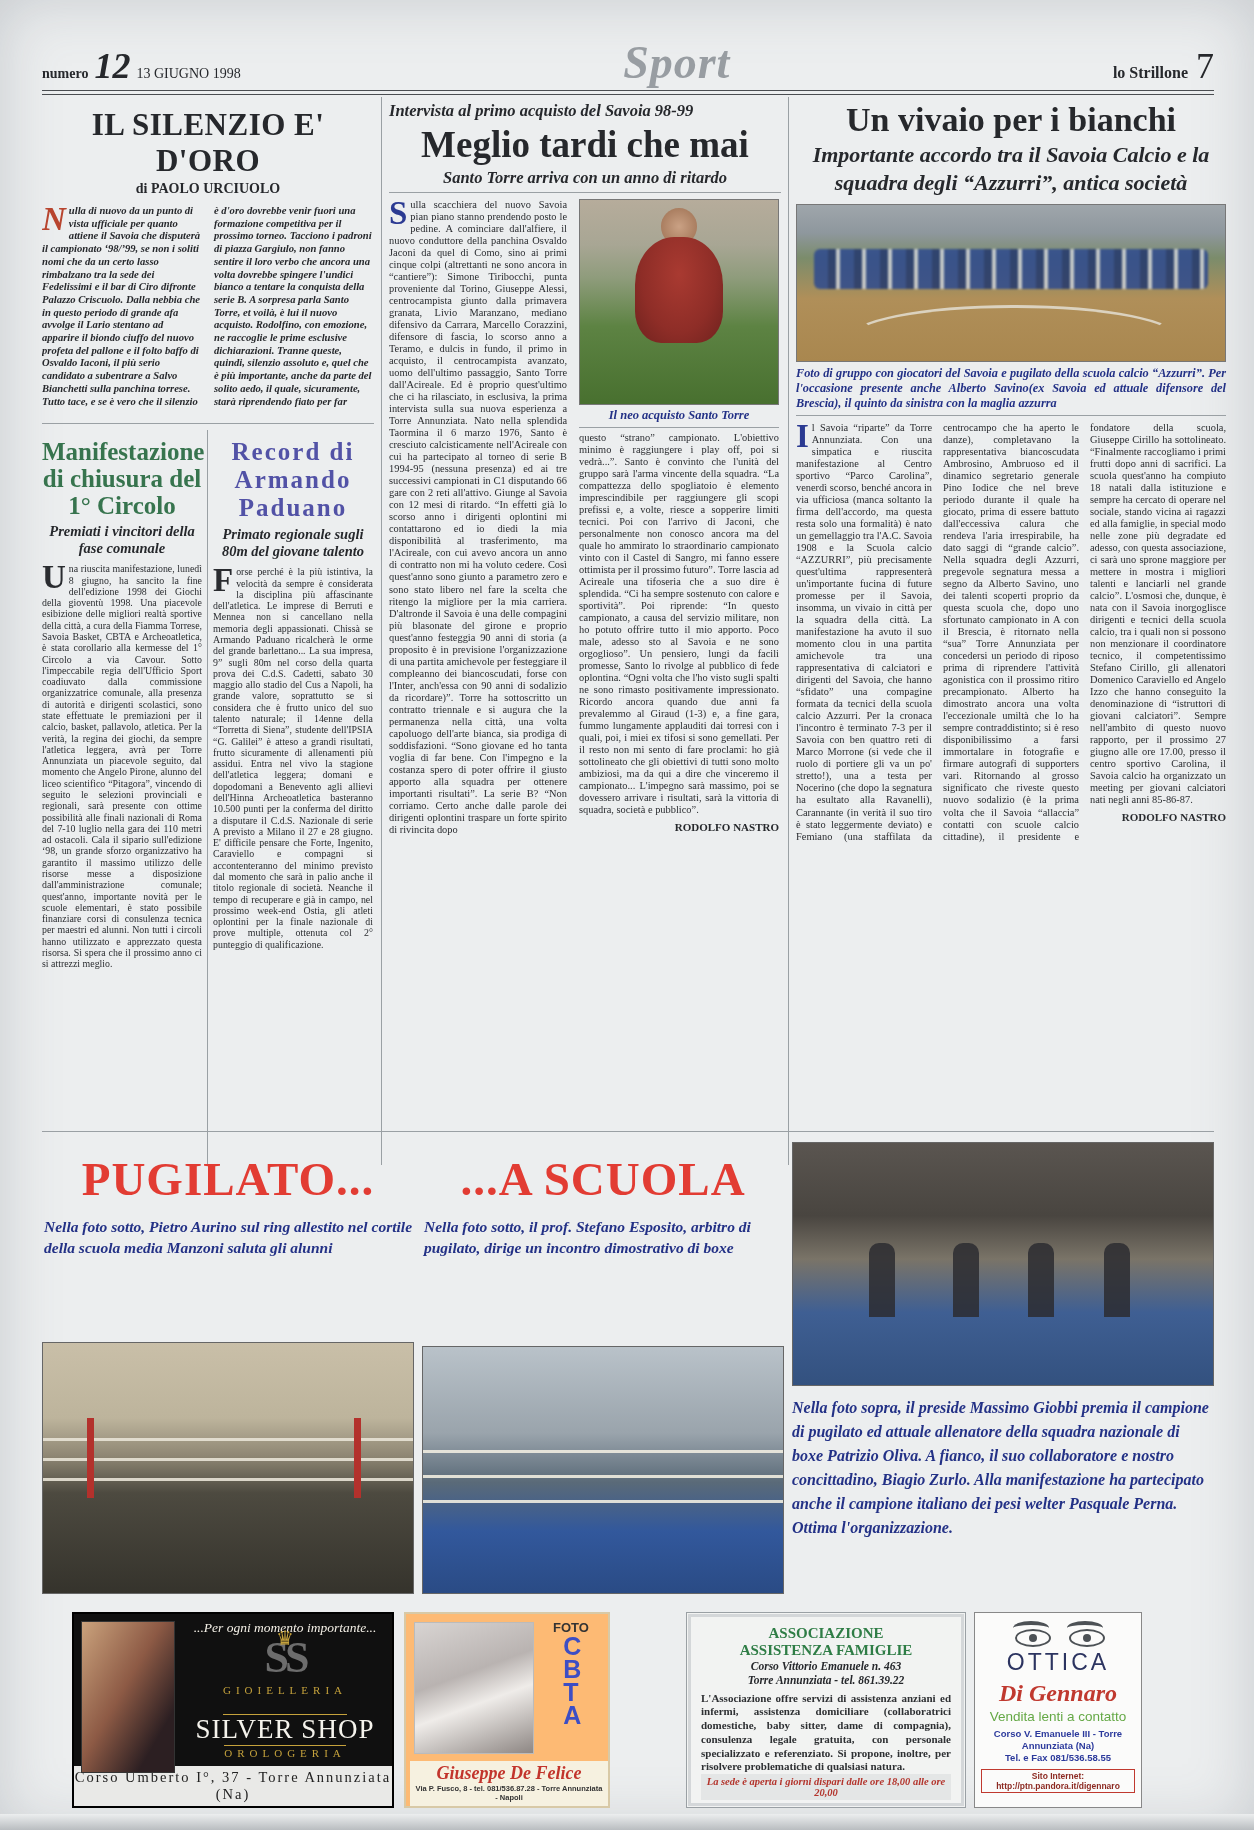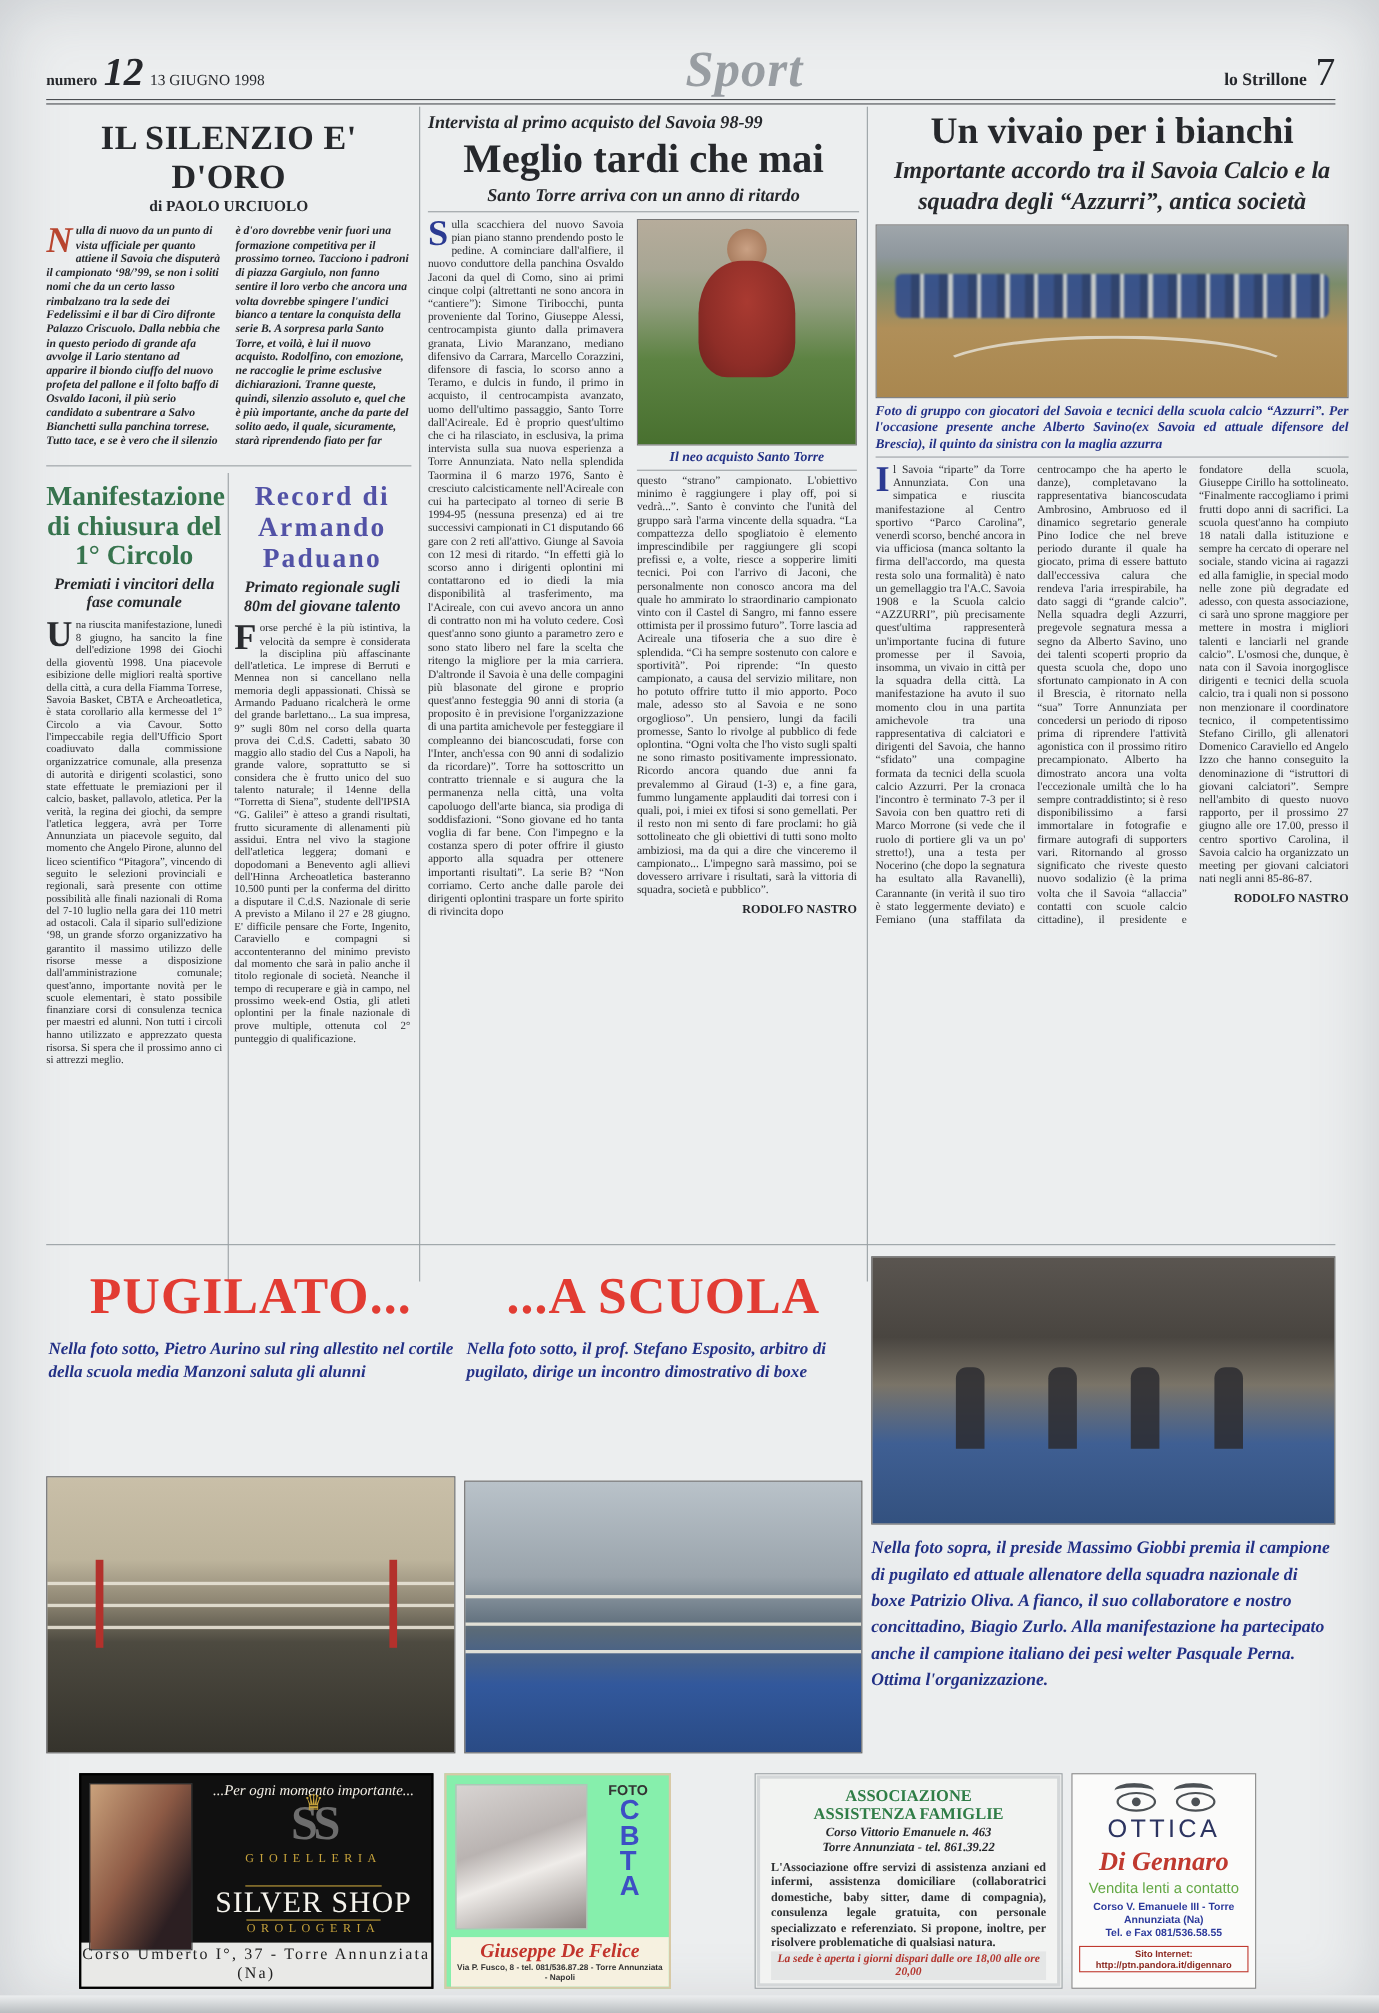--- a/index.html
+++ b/index.html
@@ -99,21 +99,21 @@
   .silver-main{margin-left:104px;padding:6px 6px 0;text-align:center;flex:1;}
   .silver-tag{font-style:italic;font-size:13.5px;color:#f3efe6;}
   .silver-mono{position:relative;height:44px;}
   .silver-mono .ss{font-size:44px;font-weight:bold;color:#6d6d6d;letter-spacing:-4px;line-height:1;}
   .silver-mono .crown{position:absolute;left:50%;transform:translateX(-50%);top:-10px;color:#c5a23c;font-size:20px;}
   .silver-gio{color:#c5a23c;font-size:11px;letter-spacing:5px;border-bottom:1px solid #c5a23c;display:inline-block;padding-bottom:18px;}
   .silver-name{color:#f5f3ec;font-size:27px;letter-spacing:1px;font-variant:small-caps;line-height:1.05;}
   .silver-oro{color:#c5a23c;font-size:11px;letter-spacing:5px;border-top:1px solid #c5a23c;display:inline-block;padding-top:1px;}
   .silver-addr{background:#e9e9e7;color:#222;font-size:14.5px;letter-spacing:2px;text-align:center;padding:3px 0;margin-top:auto;}
 
-  .ad-click{width:206px;margin-left:10px;background:#86efac;border:2px solid #d8c9a6;position:relative;display:flex;}
+  .ad-click{width:206px;margin-left:10px;background:#fdba74;border:2px solid #d8c9a6;position:relative;display:flex;}
   .ad-click .ph-bride{width:118px;height:130px;margin:8px 0 0 8px;border:1px solid #bbb;
     background:linear-gradient(160deg,#d8d4d2 0%,#b9b3b1 40%,#efece9 60%,#8e8784 100%);}
   .click-side{flex:1;text-align:center;padding-top:6px;}
   .click-foto{font-size:13px;font-weight:bold;color:#333;font-family:"Liberation Sans",sans-serif;}
   .click-word{font-family:"Liberation Sans",sans-serif;font-weight:bold;color:#3d4ec4;font-size:25px;line-height:.92;width:1.1ch;margin:0 auto;word-break:break-all;}
   .click-bottom{position:absolute;left:4px;right:0;bottom:0;background:#f6f1e0;padding:2px 4px 4px;text-align:center;}
   .click-owner{color:#c2342c;font-size:18px;font-style:italic;font-weight:bold;}
   .click-addr{font-size:7.5px;color:#333;font-family:"Liberation Sans",sans-serif;font-weight:bold;}
 
   .ad-fam{width:280px;margin-left:76px;background:#f2f3f2;border:1px solid #9aa0a4;outline:3px solid #d4d7d9;outline-offset:-5px;
@@ -212,21 +212,21 @@
 
       <div class="vrule"></div>
 
       <section>
         <h1 class="art3-title">Un vivaio per i bianchi</h1>
         <div class="art3-sub">Importante accordo  tra il Savoia Calcio e la squadra degli “Azzurri”, antica società</div>
         <div class="photo photo-team">
           <div class="row"></div>
           <div class="arc"></div>
         </div>
-        <div class="art3-photocap cap-blue">Foto di gruppo con giocatori del Savoia e tecnici della scuola calcio “Azzurri”. Per l'occasione presente anche Alberto Savino(ex Savoia ed attuale difensore del Brescia), il quinto da sinistra con la maglia azzurra</div>
+        <div class="art3-photocap cap-blue">Foto di gruppo con giocatori del Savoia e pugilato della scuola calcio “Azzurri”. Per l'occasione presente anche Alberto Savino(ex Savoia ed attuale difensore del Brescia), il quinto da sinistra con la maglia azzurra</div>
         <div class="art3-body body-text">
           <span class="drop drop-navy">I</span><span>l Savoia “riparte” da Torre Annunziata. Con una simpatica e riuscita manifestazione al Centro sportivo “Parco Carolina”, venerdì scorso, benché ancora in via ufficiosa (manca soltanto la firma dell'accordo, ma questa resta solo una formalità) è nato un gemellaggio tra l'A.C. Savoia 1908 e la Scuola calcio “AZZURRI”, più precisamente quest'ultima rappresenterà un'importante fucina di future promesse per il Savoia, insomma, un vivaio in città per la squadra della città. La manifestazione ha avuto il suo momento clou in una partita amichevole tra una rappresentativa di calciatori e dirigenti del Savoia, che hanno “sfidato” una compagine formata da tecnici della scuola calcio Azzurri. Per la cronaca l'incontro è terminato 7-3 per il Savoia con ben quattro reti di Marco Morrone (si vede che il ruolo di portiere gli va un po' stretto!), una a testa per Nocerino (che dopo la segnatura ha esultato alla Ravanelli), Carannante (in verità il suo tiro è stato leggermente deviato) e Femiano (una staffilata da centrocampo che ha aperto le danze), completavano la rappresentativa biancoscudata Ambrosino, Ambruoso ed il dinamico segretario generale Pino Iodice che nel breve periodo durante il quale ha giocato, prima di essere battuto dall'eccessiva calura che rendeva l'aria irrespirabile, ha dato saggi di “grande calcio”. Nella squadra degli Azzurri, pregevole segnatura messa a segno da Alberto Savino, uno dei talenti scoperti proprio da questa scuola che, dopo uno sfortunato campionato in A con il Brescia, è ritornato nella “sua” Torre Annunziata per concedersi un periodo di riposo prima di riprendere l'attività agonistica con il prossimo ritiro precampionato. Alberto ha dimostrato ancora una volta l'eccezionale umiltà che lo ha sempre contraddistinto; si è reso disponibilissimo a farsi immortalare in fotografie e firmare autografi di supporters vari. Ritornando al grosso significato che riveste questo nuovo sodalizio (è la prima volta che il Savoia “allaccia” contatti con scuole calcio cittadine), il presidente e fondatore della scuola, Giuseppe Cirillo ha sottolineato. “Finalmente raccogliamo i primi frutti dopo anni di sacrifici. La scuola quest'anno ha compiuto 18 natali dalla istituzione e sempre ha cercato di operare nel sociale, stando vicina ai ragazzi ed alla famiglie, in special modo nelle zone più degradate ed adesso, con questa associazione, ci sarà uno sprone maggiore per mettere in mostra i migliori talenti e lanciarli nel grande calcio”. L'osmosi che, dunque, è nata con il Savoia inorgoglisce dirigenti e tecnici della scuola calcio, tra i quali non si possono non menzionare il coordinatore tecnico, il competentissimo Stefano Cirillo, gli allenatori Domenico Caraviello ed Angelo Izzo che hanno conseguito la denominazione di “istruttori di giovani calciatori”. Sempre nell'ambito di questo nuovo rapporto, per il prossimo 27 giugno alle ore 17.00, presso il centro sportivo Carolina, il Savoia calcio ha organizzato un meeting per giovani calciatori nati negli anni 85-86-87.</span>
           <div class="signature">RODOLFO NASTRO</div>
         </div>
       </section>
     </div>
 
     <hr class="hairline">
 
     <section class="boxing">

